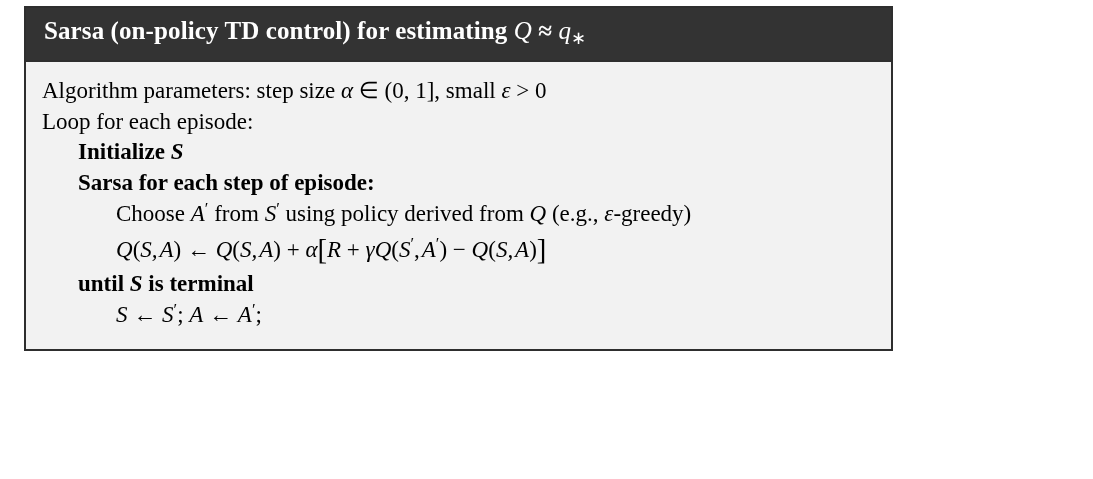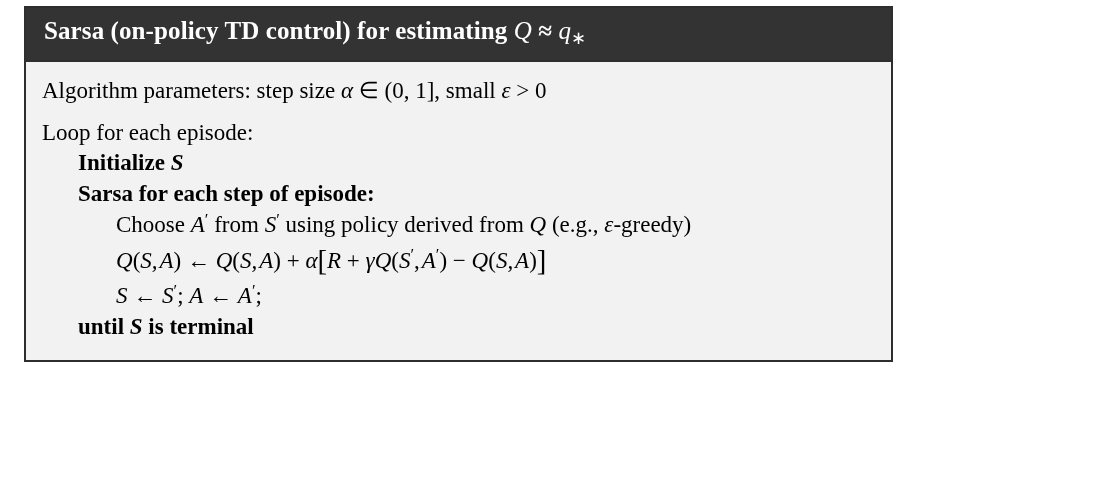--- a/index.html
+++ b/index.html
@@ -34,21 +34,20 @@
   .algo-body {
     padding: 14px 16px 18px 16px;
     font-size: 23px;
     line-height: 1.33;
     color: #000000;
   }
   .line {
     white-space: nowrap;
   }
   .gap-top {
-    margin-top: 11px;
   }
   .ind1 { padding-left: 36px; font-weight: bold; }
   .ind2 { padding-left: 74px; }
   
   i.m, em.m {
     font-family: "Liberation Serif", serif;
     font-style: italic;
   }
   .upr {
     font-style: normal;
@@ -108,22 +107,22 @@
 
 
     <div class="line ind2">
       Choose <i class="m">A</i><span class="sup">′</span> from <i class="m">S</i><span class="sup">′</span> using policy derived from <i class="m">Q</i> (e.g., <i class="m">ε</i>-greedy)
     </div>
 
     <div class="line ind2">
       <i class="m">Q</i>(<i class="m">S, A</i>) <span class="op">←</span> <i class="m">Q</i>(<i class="m">S, A</i>) <span class="op">+</span> <i class="m">α</i><span class="big-br">[</span><i class="m">R</i> <span class="op">+</span> <i class="m">γQ</i>(<i class="m">S</i><span class="sup">′</span>, <i class="m">A</i><span class="sup">′</span>) <span class="op">−</span> <i class="m">Q</i>(<i class="m">S, A</i>)<span class="big-br">]</span>
     </div>
 
+    <div class="line ind1">
+      until <i class="m">S</i> is terminal
+    </div>
+
     <div class="line ind2">
       <i class="m">S</i> <span class="op">←</span> <i class="m">S</i><span class="sup">′</span>; <i class="m">A</i> <span class="op">←</span> <i class="m">A</i><span class="sup">′</span>;
-    </div>
-
-    <div class="line ind1">
-      until <i class="m">S</i> is terminal
     </div>
 
   </div>
 </div>
 
 </body></html>

